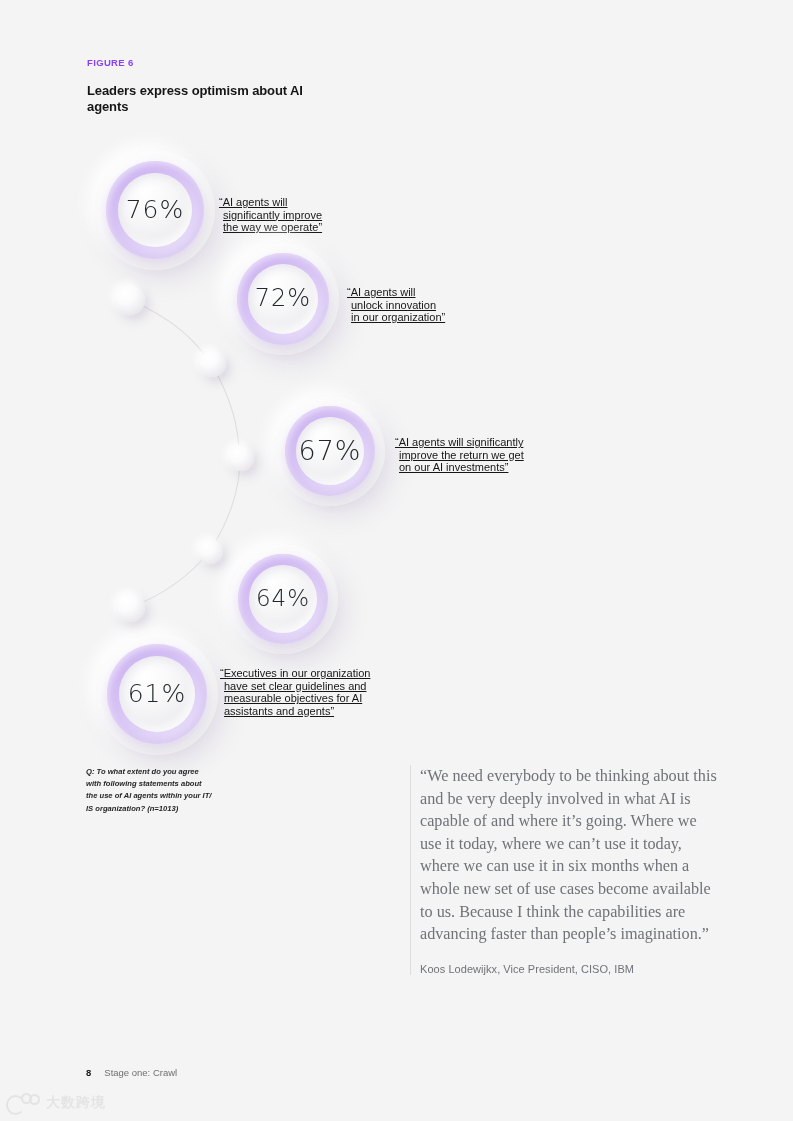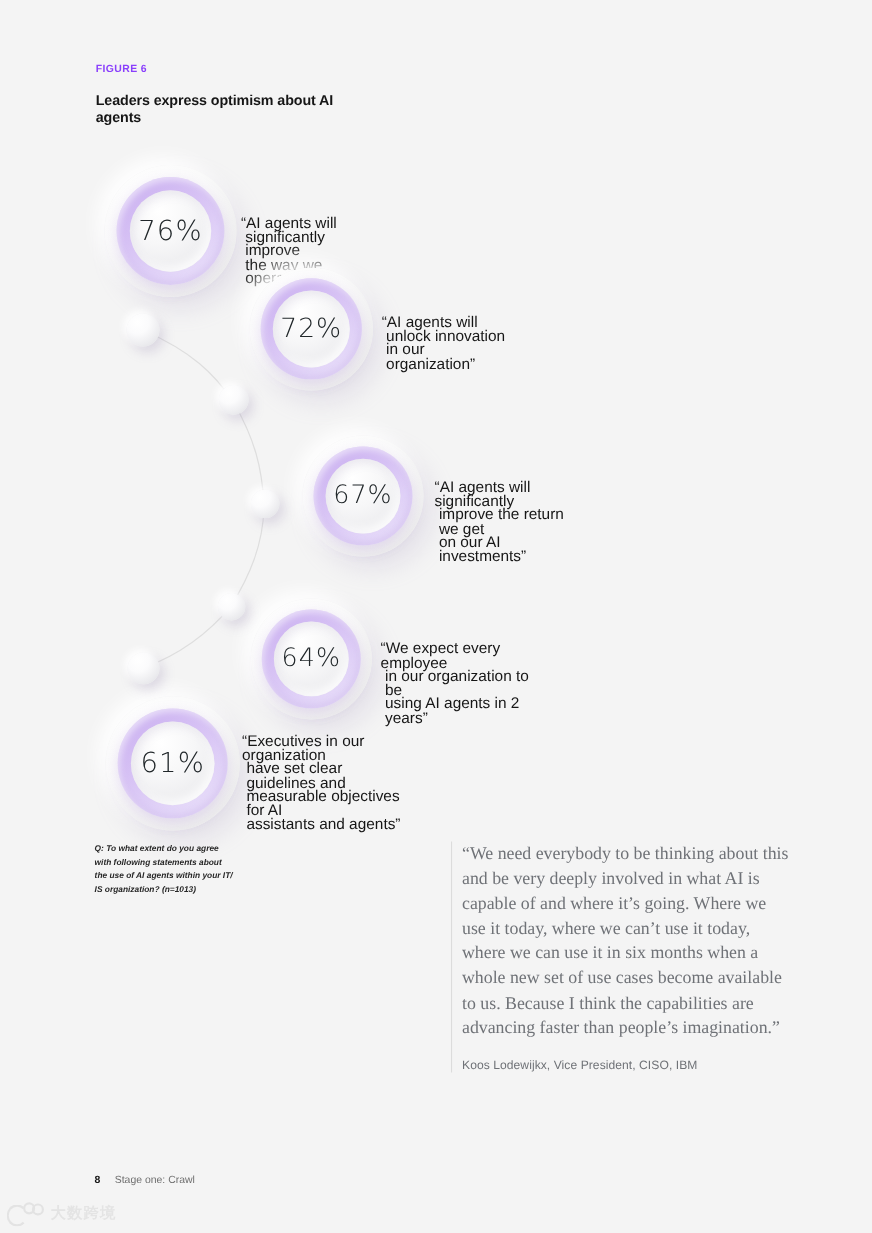--- a/index.html
+++ b/index.html
@@ -112,24 +112,25 @@
     border-radius: 50%;
     background: radial-gradient(circle at 33% 27%, #ffffff 0%, #fbfbfc 35%, #ebebee 72%, #dcdce1 100%);
     box-shadow:
       -3px -3px 7px rgba(255,255,255,0.95),
       4px 5px 11px rgba(150,135,175,0.28);
   }
 
   
   .caption {
     position: absolute;
-    font-size: 14px;
+    font-size: 11px;
     line-height: 12.6px;
     color: #161616;
     font-family: "Liberation Sans", sans-serif;
+    text-decoration: underline;
   }
   .caption span { display: block; }
   .caption span + span { padding-left: 4px; }
 
   
   .footnote {
     position: absolute;
     left: 86px;
     top: 766px;
     width: 180px;
@@ -265,39 +266,34 @@
     </div>
     <div class="caption" style="left:347px; top:286px; width:120px;">
       <span>“AI agents will</span>
       <span>unlock innovation</span>
       <span>in our organization”</span>
     </div>
 
     <div class="bubble" style="left:275px; top:396px; width:110px; height:110px;">
       <div class="ring" style="left:10px; top:10px; width:90px; height:90px;"></div>
       <div class="inner" style="left:21px; top:21px; width:68px; height:68px;">
-        <span class="pct" style="font-size:23px;">67%</span>
+        <span class="pct" style="font-size:27px;">67%</span>
       </div>
     </div>
     <div class="caption" style="left:395px; top:436px; width:136px;">
       <span>“AI agents will significantly</span>
       <span>improve the return we get</span>
       <span>on our AI investments”</span>
     </div>
 
     <div class="bubble" style="left:228px; top:544px; width:110px; height:110px;">
       <div class="ring" style="left:10px; top:10px; width:90px; height:90px;"></div>
       <div class="inner" style="left:21px; top:21px; width:68px; height:68px;">
         <span class="pct" style="font-size:23px;">64%</span>
       </div>
-    </div>
-    <div class="caption" style="left:346px; top:583px; width:140px;">
-      <span>“We expect every employee</span>
-      <span>in our organization to be</span>
-      <span>using AI agents in 2 years”</span>
     </div>
 
     <div class="bubble" style="left:96px; top:633px; width:122px; height:122px;">
       <div class="ring" style="left:11px; top:11px; width:100px; height:100px;"></div>
       <div class="inner" style="left:23px; top:23px; width:76px; height:76px;">
         <span class="pct" style="font-size:25px;">61%</span>
       </div>
     </div>
     <div class="caption" style="left:220px; top:667px; width:156px;">
       <span>“Executives in our organization</span>

